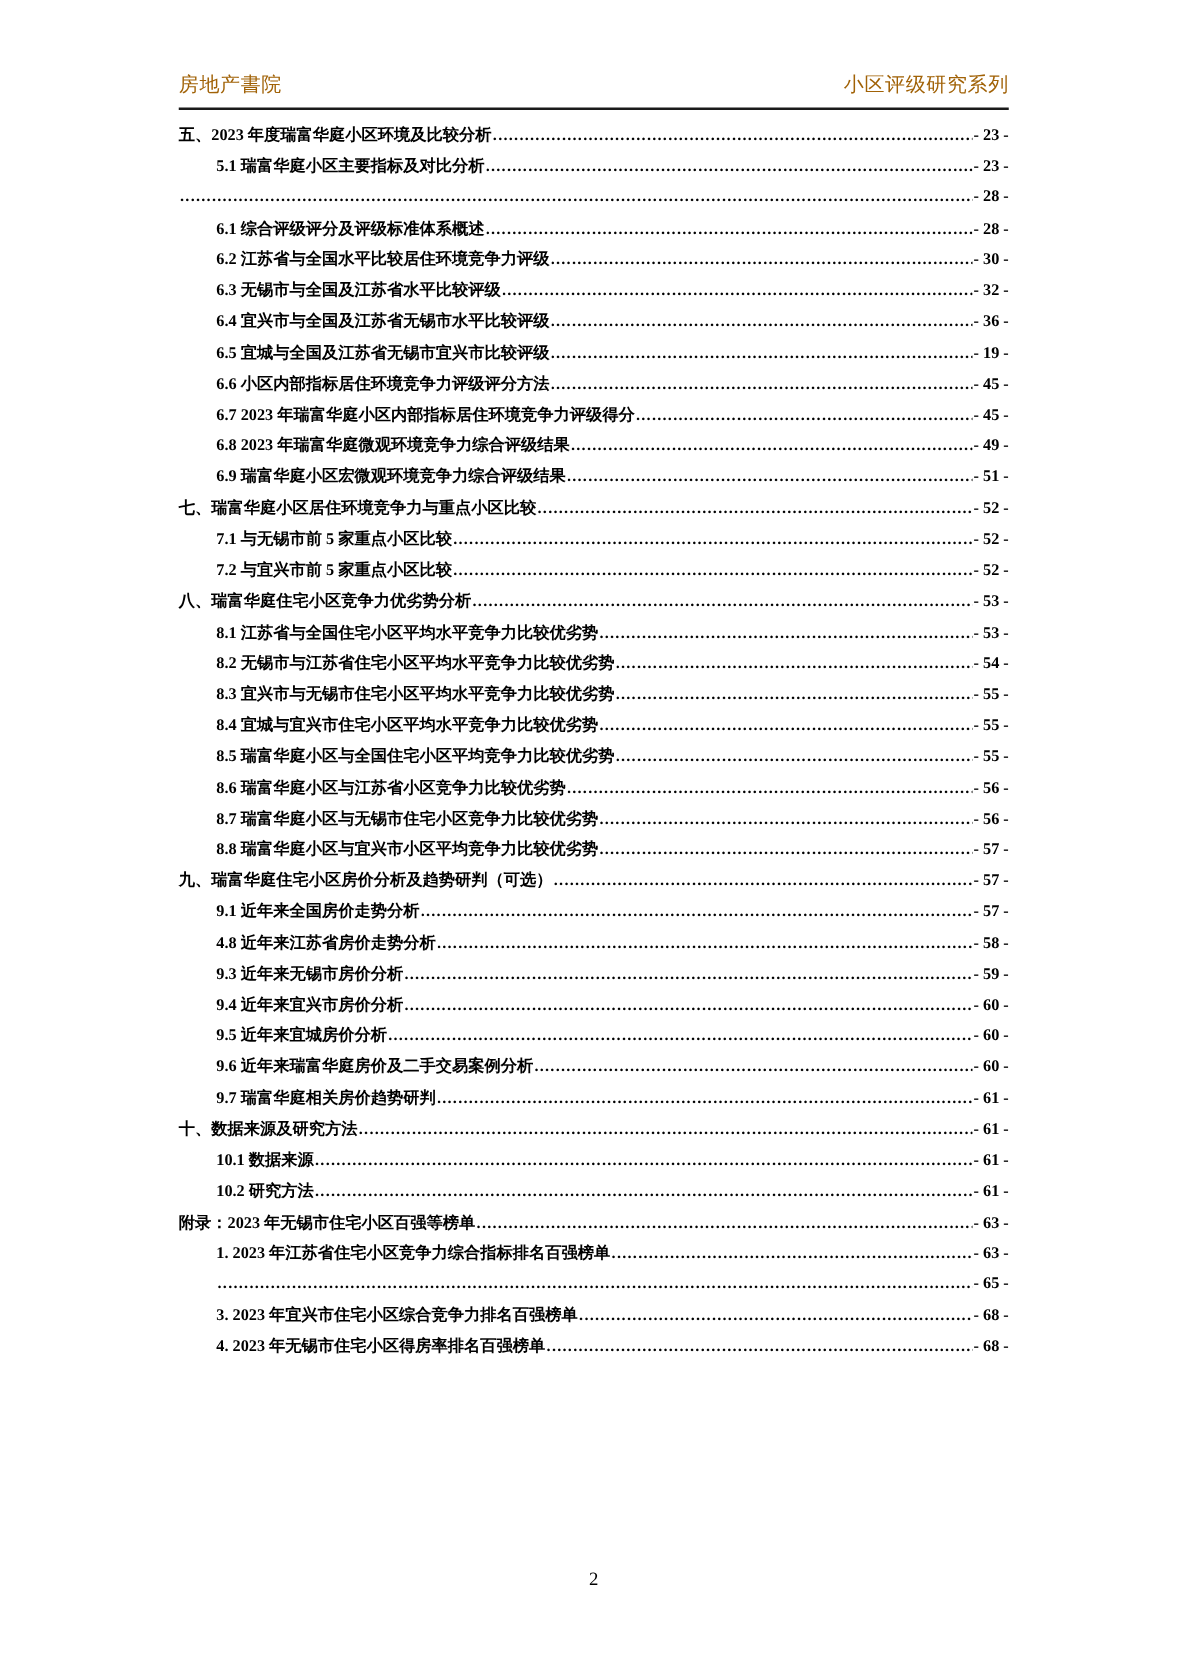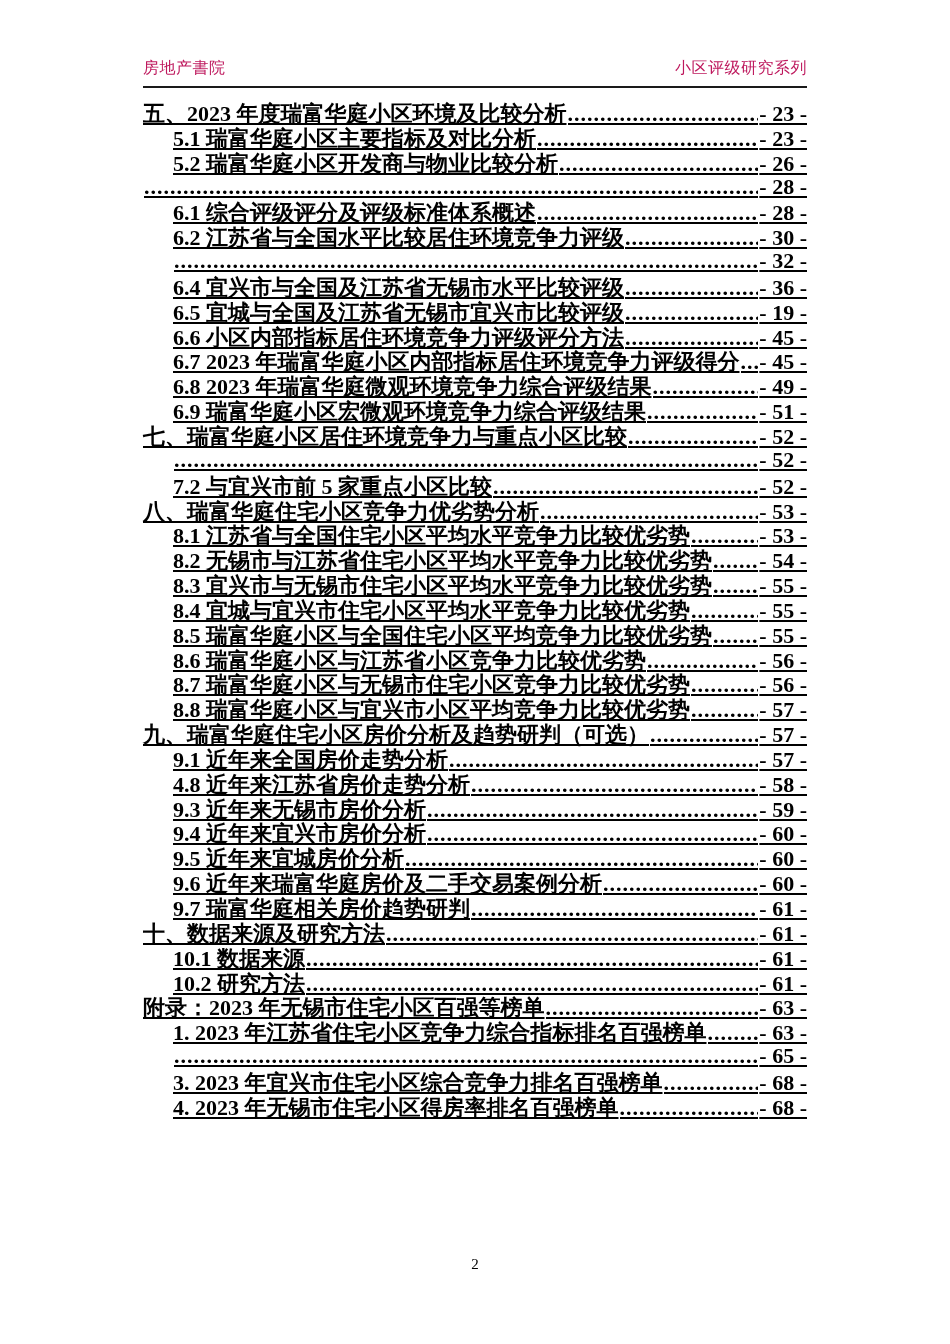--- a/index.html
+++ b/index.html
@@ -21,39 +21,38 @@
     left: 143px;
     right: 143px;
     top: 58px;
     display: flex;
     justify-content: space-between;
     align-items: flex-end;
     padding-bottom: 7px;
     border-bottom: 2px solid #1a1a1a;
     font-family: "Liberation Sans", sans-serif;
     font-size: 16px;
-    color: #be185d;
+    color: #a16207;
     letter-spacing: 0.5px;
   }
   
   .toc {
     position: absolute;
     left: 143px;
     right: 143px;
     top: 99px;
     color: #000000;
   }
   .toc-row {
     display: flex;
     align-items: baseline;
     height: 24.85px;
-    font-size: 22px;
+    font-size: 13px;
     font-weight: bold;
     white-space: nowrap;
-    text-decoration: underline;
   }
   .toc-row.level-1 { padding-left: 30px; }
   .toc-label { flex: 0 0 auto; }
   .toc-dots {
     flex: 1 1 auto;
     overflow: hidden;
     margin: 0 1px;
     min-width: 12px;
   }
   .toc-dots::after {
@@ -89,44 +88,40 @@
       <span class="toc-dots"></span>
       <span class="toc-page">- 23 -</span>
     </div>
 
     <div class="toc-row level-1">
       <span class="toc-label">5.1 瑞富华庭小区主要指标及对比分析</span>
       <span class="toc-dots"></span>
       <span class="toc-page">- 23 -</span>
     </div>
 
-    <div class="toc-row level-1">
-      <span class="toc-label">5.2 瑞富华庭小区开发商与物业比较分析</span>
-      <span class="toc-dots"></span>
-      <span class="toc-page">- 26 -</span>
-    </div>
 
     <div class="toc-row level-0">
       <span class="toc-dots"></span>
       <span class="toc-page">- 28 -</span>
     </div>
 
     <div class="toc-row level-1">
       <span class="toc-label">6.1 综合评级评分及评级标准体系概述</span>
       <span class="toc-dots"></span>
       <span class="toc-page">- 28 -</span>
     </div>
 
     <div class="toc-row level-1">
       <span class="toc-label">6.2 江苏省与全国水平比较居住环境竞争力评级</span>
       <span class="toc-dots"></span>
       <span class="toc-page">- 30 -</span>
     </div>
 
     <div class="toc-row level-1">
+      <span class="toc-label">6.3 无锡市与全国及江苏省水平比较评级</span>
       <span class="toc-dots"></span>
       <span class="toc-page">- 32 -</span>
     </div>
 
     <div class="toc-row level-1">
       <span class="toc-label">6.4 宜兴市与全国及江苏省无锡市水平比较评级</span>
       <span class="toc-dots"></span>
       <span class="toc-page">- 36 -</span>
     </div>
 
@@ -160,20 +155,21 @@
       <span class="toc-page">- 51 -</span>
     </div>
 
     <div class="toc-row level-0">
       <span class="toc-label">七、瑞富华庭小区居住环境竞争力与重点小区比较</span>
       <span class="toc-dots"></span>
       <span class="toc-page">- 52 -</span>
     </div>
 
     <div class="toc-row level-1">
+      <span class="toc-label">7.1 与无锡市前 5 家重点小区比较</span>
       <span class="toc-dots"></span>
       <span class="toc-page">- 52 -</span>
     </div>
 
     <div class="toc-row level-1">
       <span class="toc-label">7.2 与宜兴市前 5 家重点小区比较</span>
       <span class="toc-dots"></span>
       <span class="toc-page">- 52 -</span>
     </div>
 

